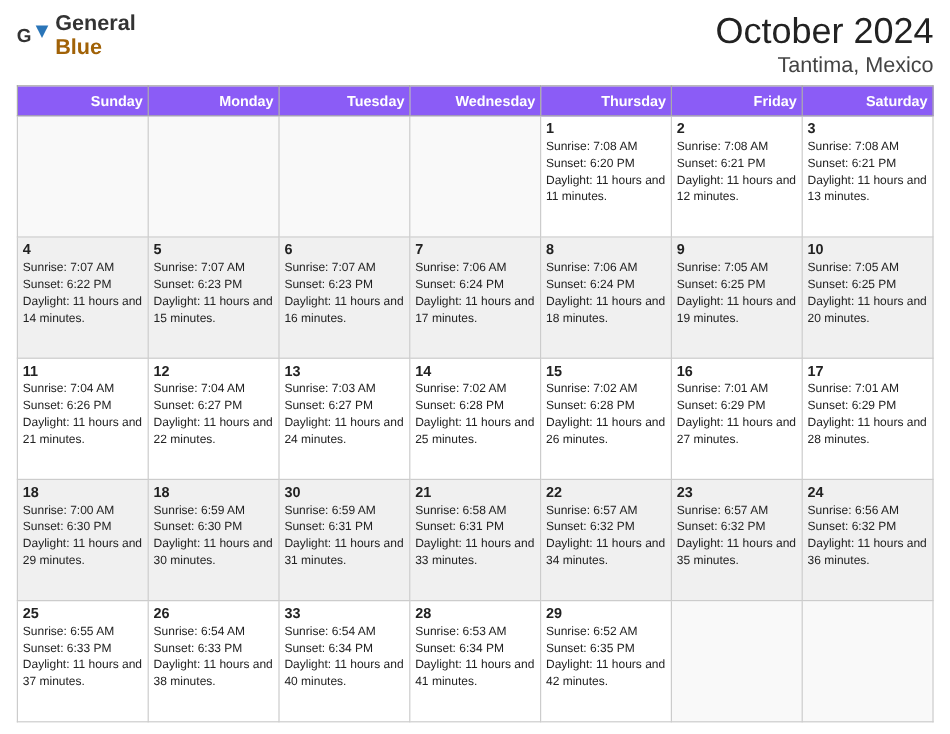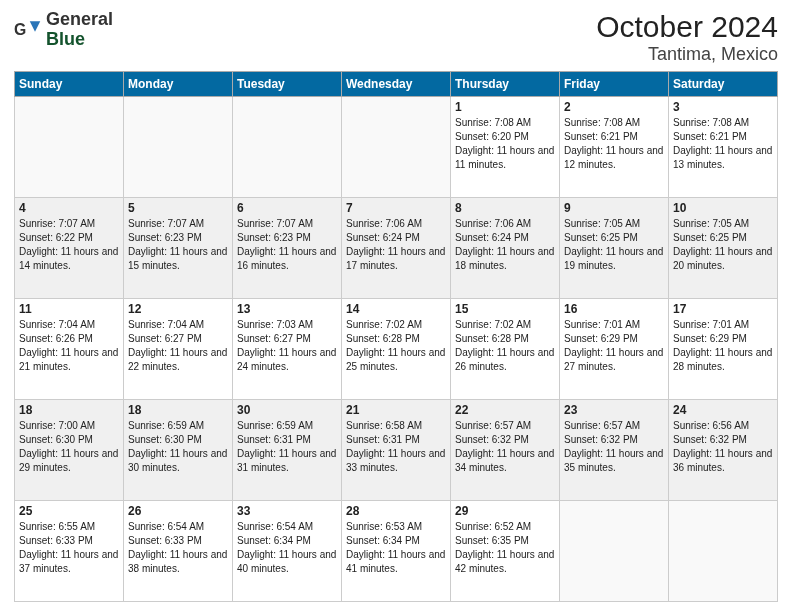--- a/index.html
+++ b/index.html
@@ -27,21 +27,21 @@
       display: flex;
       align-items: center;
       gap: 4px;
     }
     .logo-text {
       font-size: 18px;
       font-weight: bold;
       line-height: 1.1;
     }
     .logo-text .general { color: #333; }
-    .logo-text .blue { color: #14532d; }
+    .logo-text .blue { color: #a16207; }
     .logo-icon {
       width: 28px;
       height: 28px;
     }
     .title-block {
       text-align: right;
     }
     .month-year {
       font-size: 30px;
       font-weight: normal;
@@ -51,26 +51,26 @@
       font-size: 18px;
       color: #444;
     }
     .calendar {
       flex: 1;
       border-collapse: collapse;
       width: 100%;
       table-layout: fixed;
     }
     .calendar th {
-      background: #0369a1;
+      background: #8b5cf6;
       color: #fff;
       font-size: 12px;
       font-weight: bold;
       padding: 5px 4px;
-      text-align: left;
+      text-align: right;
       border: 1px solid #aaa;
     }
     .calendar td {
       border: 1px solid #ccc;
       vertical-align: top;
       padding: 3px 4px;
       font-size: 9.5px;
       color: #222;
       height: 82px;
     }

